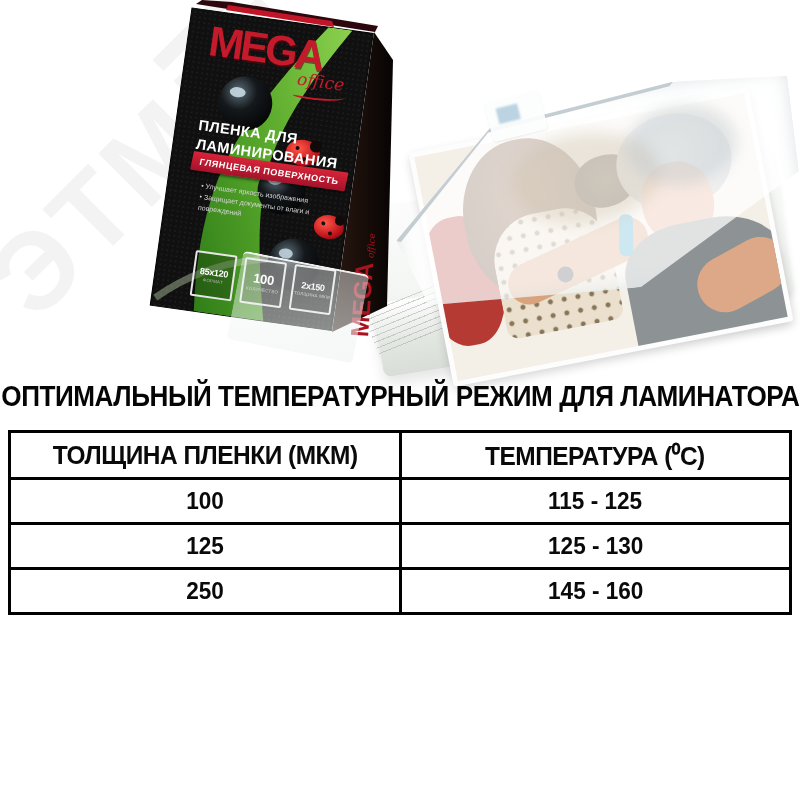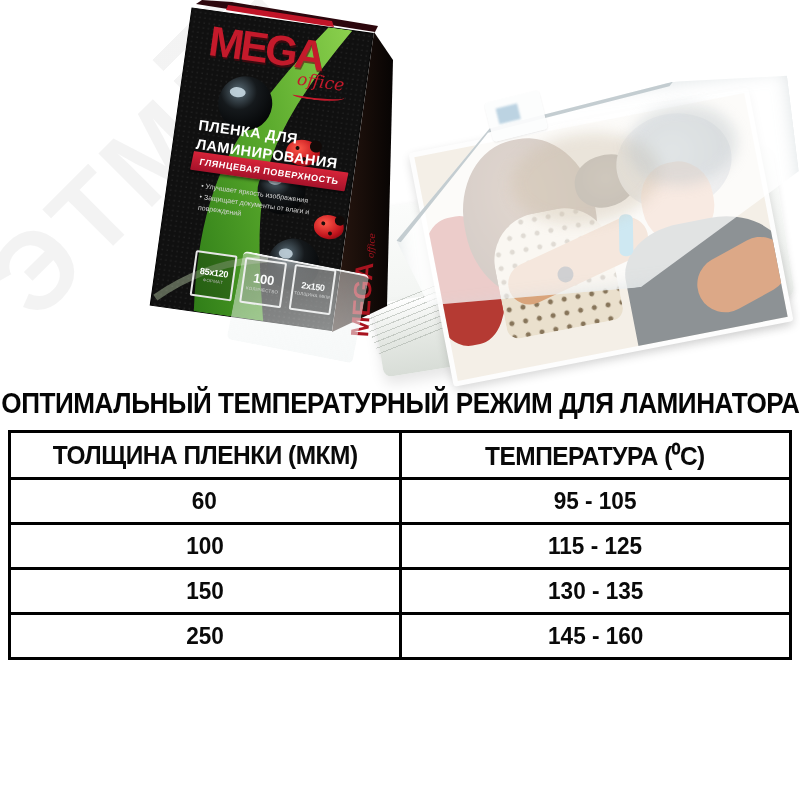--- a/index.html
+++ b/index.html
@@ -89,21 +89,21 @@
   .spec-box.big .spec-val{font-size:13px;}
   .spec-lbl{color:#b5b5b5;font-size:4.5px;text-align:center;line-height:1.1;letter-spacing:.2px;}
   .side-brand{left:345px;top:336px;transform:rotate(-86deg);transform-origin:0 0;white-space:nowrap;}
   .side-brand .w{font-size:25px;font-weight:bold;letter-spacing:0px;color:#a8131f;}
   .side-brand .o{font-family:"DejaVu Serif",serif;font-style:italic;font-size:9px;color:#a8131f;}
   .pouch-corner{position:absolute;left:234px;top:262px;width:128px;height:88px;transform:rotate(11deg);
     background:linear-gradient(160deg,rgba(248,250,250,0.38),rgba(240,244,244,0.62));
     border-radius:5px;border-top:2px solid rgba(255,255,255,0.85);}
 
   
-  .heading{height:48px;display:flex;align-items:flex-end;justify-content:center;}
+  .heading{height:48px;display:flex;align-items:center;justify-content:center;}
   .heading span{display:inline-block;transform:scaleX(0.9);font-size:29px;font-weight:bold;color:#050505;
     letter-spacing:-0.5px;white-space:nowrap;}
   .tbl-wrap{margin:10px 8px 0 8px;}
   table{width:100%;border-collapse:collapse;border:3px solid #000;padding-left:16px;}
   th,td{border:3px solid #000;text-align:center;vertical-align:middle;}
   th{height:42px;}
   td{height:40px;}
   th span,td span{display:inline-block;transform:scaleX(0.94);font-weight:bold;color:#0a0a0a;
     white-space:nowrap;}
   th span{font-size:26px;letter-spacing:-0.5px;}
@@ -256,30 +256,26 @@
         <col class="c2">
       </colgroup>
     <thead>
       <tr>
         <th><span>ТОЛЩИНА ПЛЕНКИ (МКМ)</span></th>
         <th><span>ТЕМПЕРАТУРА (⁰С)</span></th>
       </tr>
     </thead>
     <tbody>
       <tr>
-        <td><span>60</span></td>
-        <td><span>95 - 105</span></td>
-      </tr>
-      <tr>
         <td><span>100</span></td>
         <td><span>115 - 125</span></td>
       </tr>
       <tr>
-        <td><span>150</span></td>
-        <td><span>130 - 135</span></td>
+        <td><span>125</span></td>
+        <td><span>125 - 130</span></td>
       </tr>
       <tr>
         <td><span>250</span></td>
         <td><span>145 - 160</span></td>
       </tr>
     </tbody>
   </table>
 </div>
 
 </body></html>

